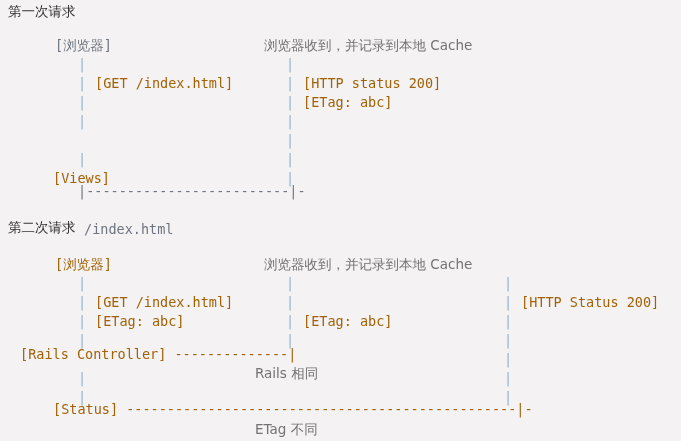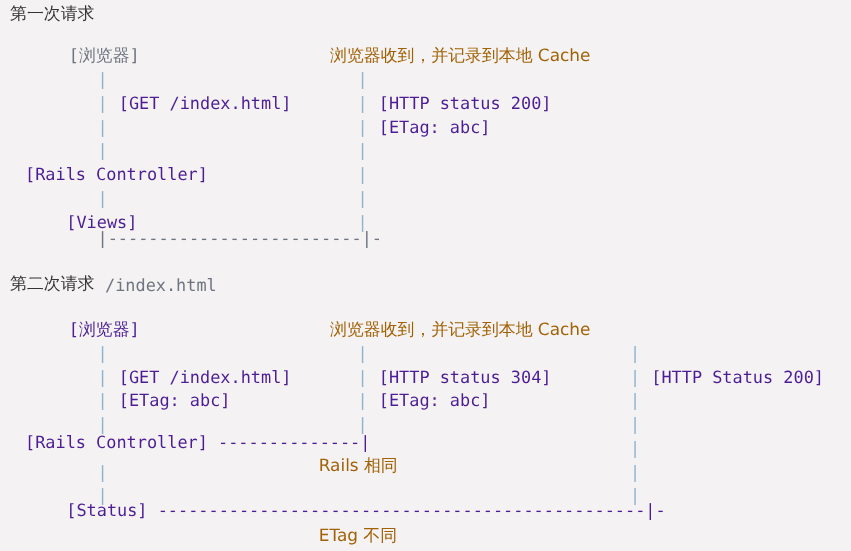--- a/index.html
+++ b/index.html
@@ -21,24 +21,24 @@
     background: #f4f2f2;
   }
   
   .run {
     position: absolute;
     white-space: pre;
     font-family: "DejaVu Sans Mono", "Liberation Mono", monospace;
     font-size: 13.5px;
     line-height: 19px;
     letter-spacing: 0px;
-    color: #4c1d95;
+    color: #a16207;
   }
   .cjk {
-    color: #a16207;
+    color: #737373;
     font-family: "DejaVu Sans", "Liberation Sans", sans-serif;
     font-size: 13.5px;
     line-height: 19px;
   }
   .pipe {
     color: #8fb4cf;
   }
   .dash {
     color: #6f7580;
   }
@@ -70,21 +70,20 @@
   <div class="run pipe" style="left:286px; top:74px;">|</div>
   <div class="run" style="left:303px; top:74px;">[HTTP status 200]</div>
 
   <div class="run pipe" style="left:78px; top:93px;">|</div>
   <div class="run pipe" style="left:286px; top:93px;">|</div>
   <div class="run" style="left:303px; top:93px;">[ETag: abc]</div>
 
   <div class="run pipe" style="left:78px; top:112px;">|</div>
   <div class="run pipe" style="left:286px; top:112px;">|</div>
 
-  <div class="run" style="left:20px; top:131px;">[Rails Controller]</div>
   <div class="run pipe" style="left:286px; top:131px;">|</div>
 
   <div class="run pipe" style="left:78px; top:150px;">|</div>
   <div class="run pipe" style="left:286px; top:150px;">|</div>
 
   <div class="run" style="left:53px; top:169px;">[Views]</div>
   <div class="run pipe" style="left:286px; top:169px;">|</div>
 
   <div class="run dash" style="left:78px; top:182px;">|-------------------------|-</div>
 
@@ -95,21 +94,20 @@
 
   <div class="run cjk" style="left:264px; top:255px;">浏览器收到，并记录到本地 Cache</div>
 
   <div class="run pipe" style="left:78px; top:274px;">|</div>
   <div class="run pipe" style="left:286px; top:274px;">|</div>
   <div class="run pipe" style="left:504px; top:274px;">|</div>
 
   <div class="run pipe" style="left:78px; top:293px;">|</div>
   <div class="run" style="left:95px; top:293px;">[GET /index.html]</div>
   <div class="run pipe" style="left:286px; top:293px;">|</div>
-  <div class="run" style="left:303px; top:293px;">[HTTP status 304]</div>
   <div class="run pipe" style="left:504px; top:293px;">|</div>
   <div class="run" style="left:521px; top:293px;">[HTTP Status 200]</div>
 
   <div class="run pipe" style="left:78px; top:312px;">|</div>
   <div class="run" style="left:95px; top:312px;">[ETag: abc]</div>
   <div class="run pipe" style="left:286px; top:312px;">|</div>
   <div class="run" style="left:303px; top:312px;">[ETag: abc]</div>
   <div class="run pipe" style="left:504px; top:312px;">|</div>
 
   <div class="run pipe" style="left:78px; top:331px;">|</div>

